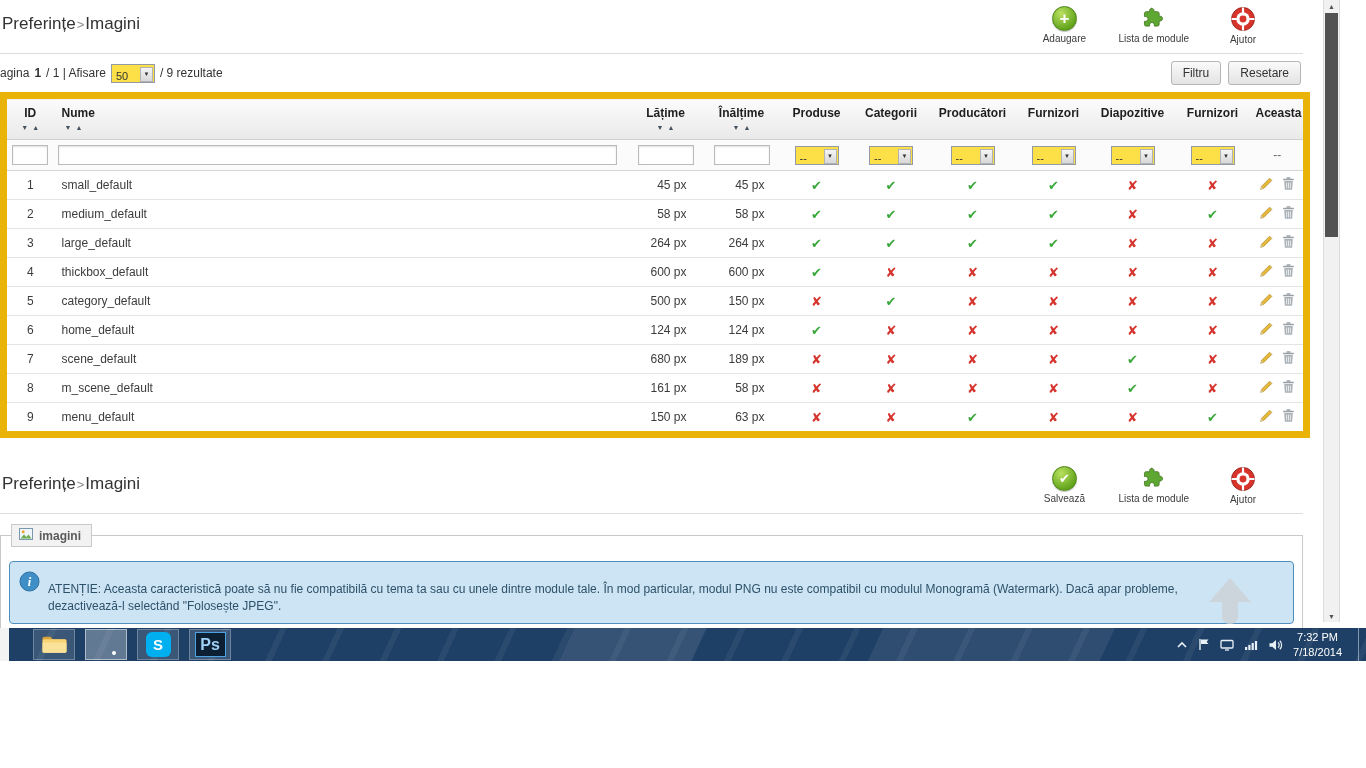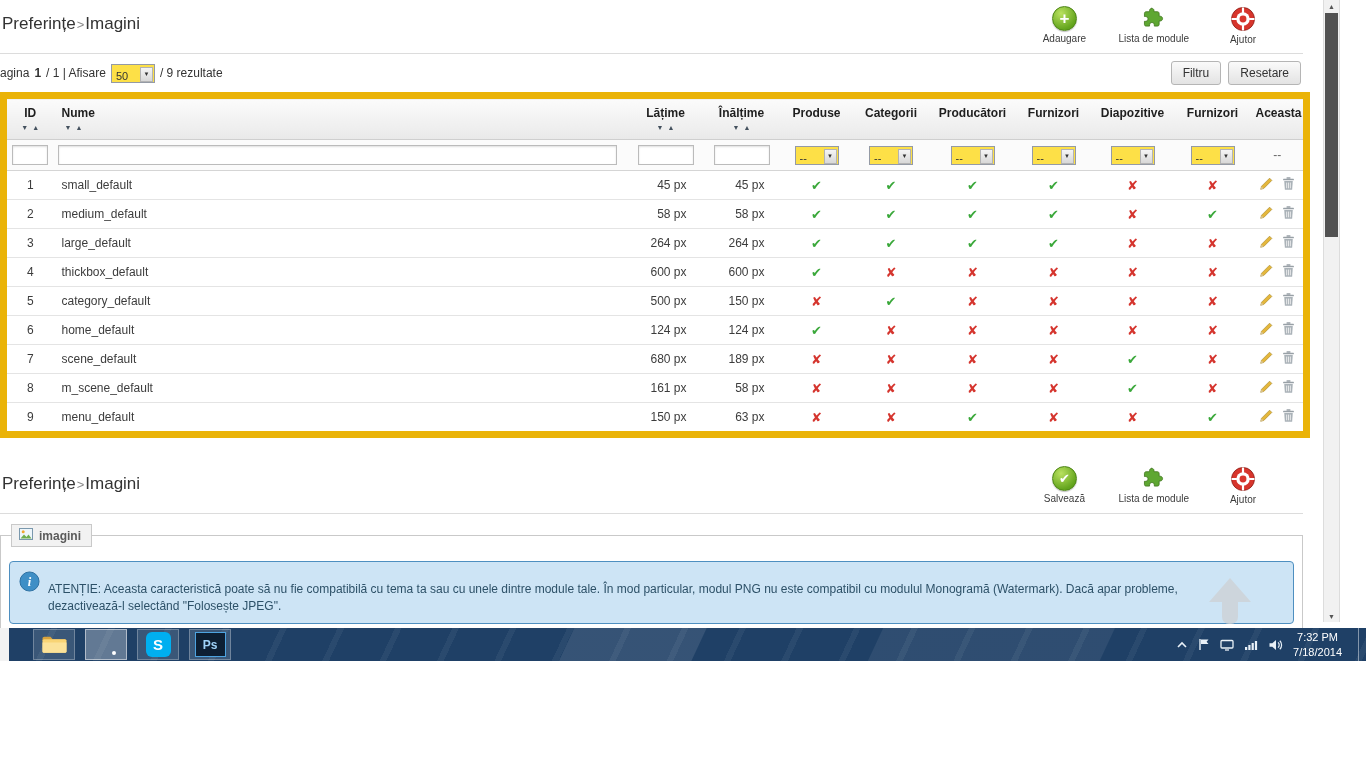--- a/index.html
+++ b/index.html
@@ -101,21 +101,21 @@
   .tray{display:flex;align-items:center;gap:10px;margin-right:10px}
   .tray span{display:inline-flex;cursor:pointer}
   .clock{font-size:11px;color:#fff;text-align:center;line-height:1.3;margin-right:16px;cursor:pointer;white-space:nowrap}
   .show-desktop{width:8px;height:33px;border-left:1px solid rgba(255,255,255,.45);cursor:pointer;flex:0 0 auto}
   .chrome-ball{width:25px;height:25px;border-radius:50%;position:relative;
                background:conic-gradient(from -50deg,#dd4b39 0 33%,#ffce43 0 66%,#1da462 0 100%)}
   .chrome-ball::after{content:"";position:absolute;inset:6px;border-radius:50%;background:#4c8bf5;border:2.5px solid #fff}
   .skype-badge{width:25px;height:25px;border-radius:6px;background:#00aff0;color:#fff;font-weight:bold;font-size:15px;
                display:flex;align-items:center;justify-content:center}
   .ps-badge{width:31px;height:25px;background:#0d1f33;border:1px solid #4da3e0;color:#9fd1f7;font-weight:bold;
-            font-size:12px;display:flex;align-items:center;justify-content:center}
+            font-size:16px;display:flex;align-items:center;justify-content:center}
 </style>
 </head>
 <body>
 
 <div class="content">
 
   <div class="page-head">
     <div class="breadcrumb">
       <span>Preferințe</span>
       <span class="sep">&gt;</span>

